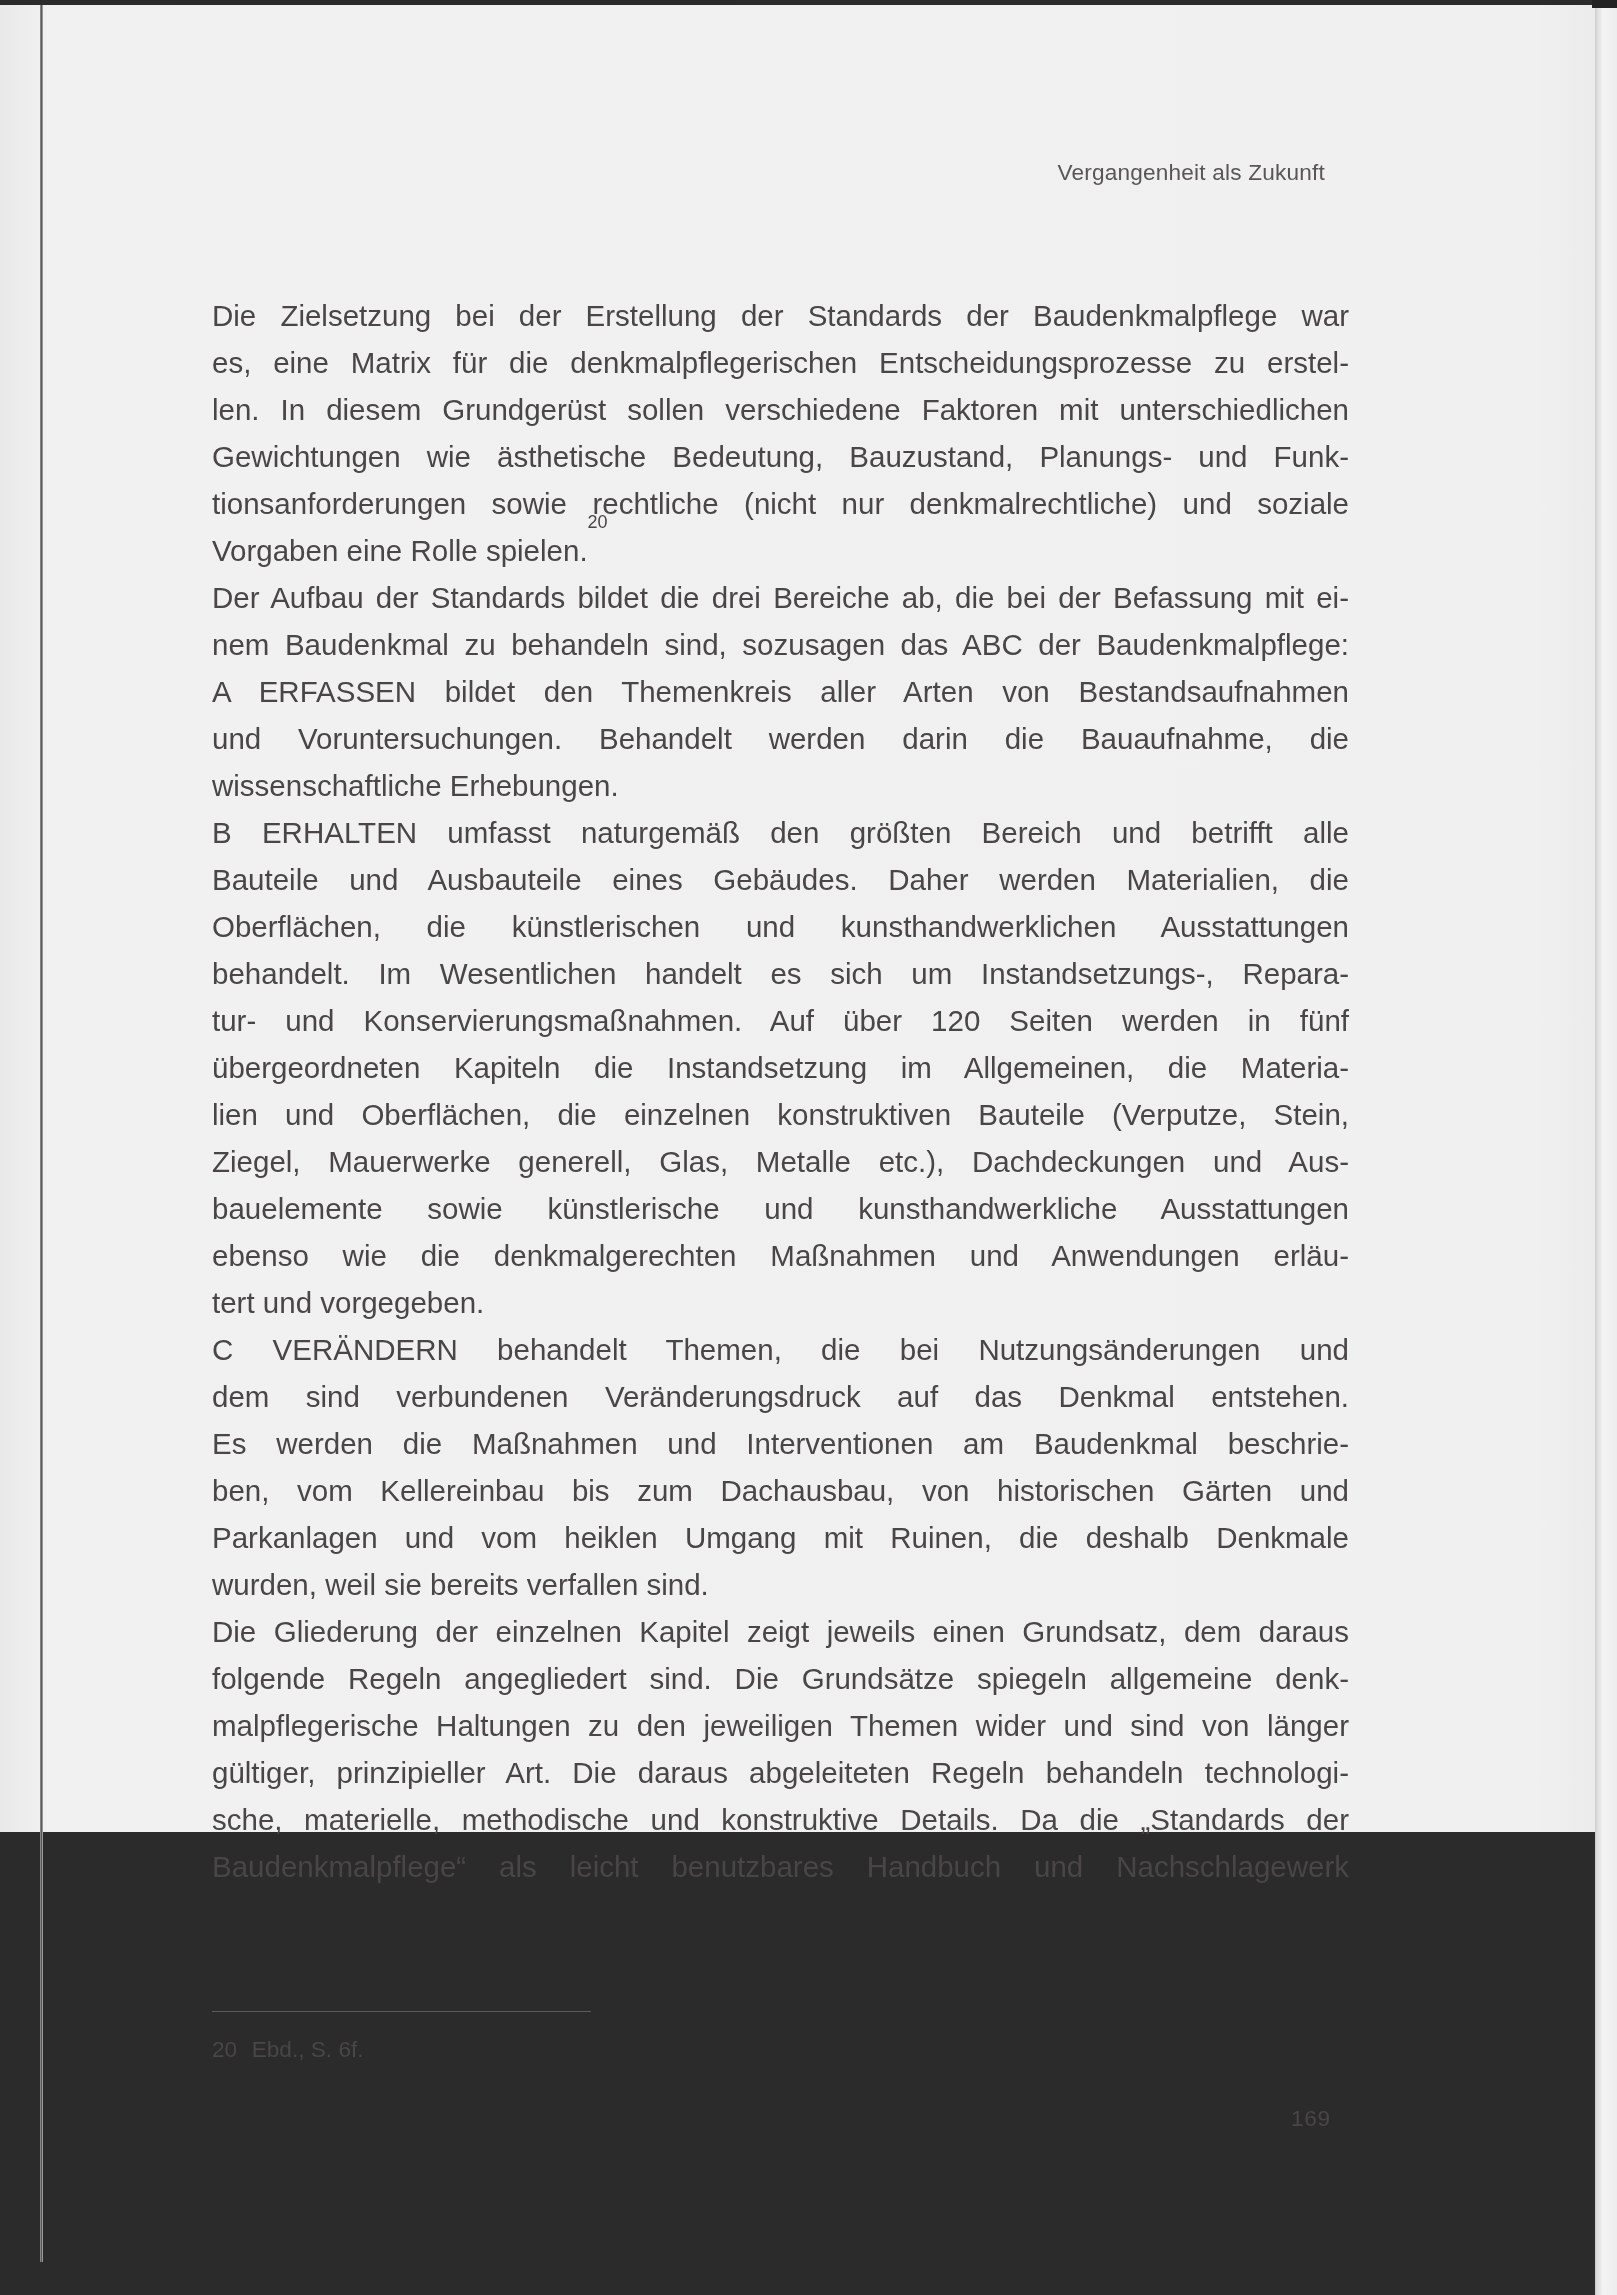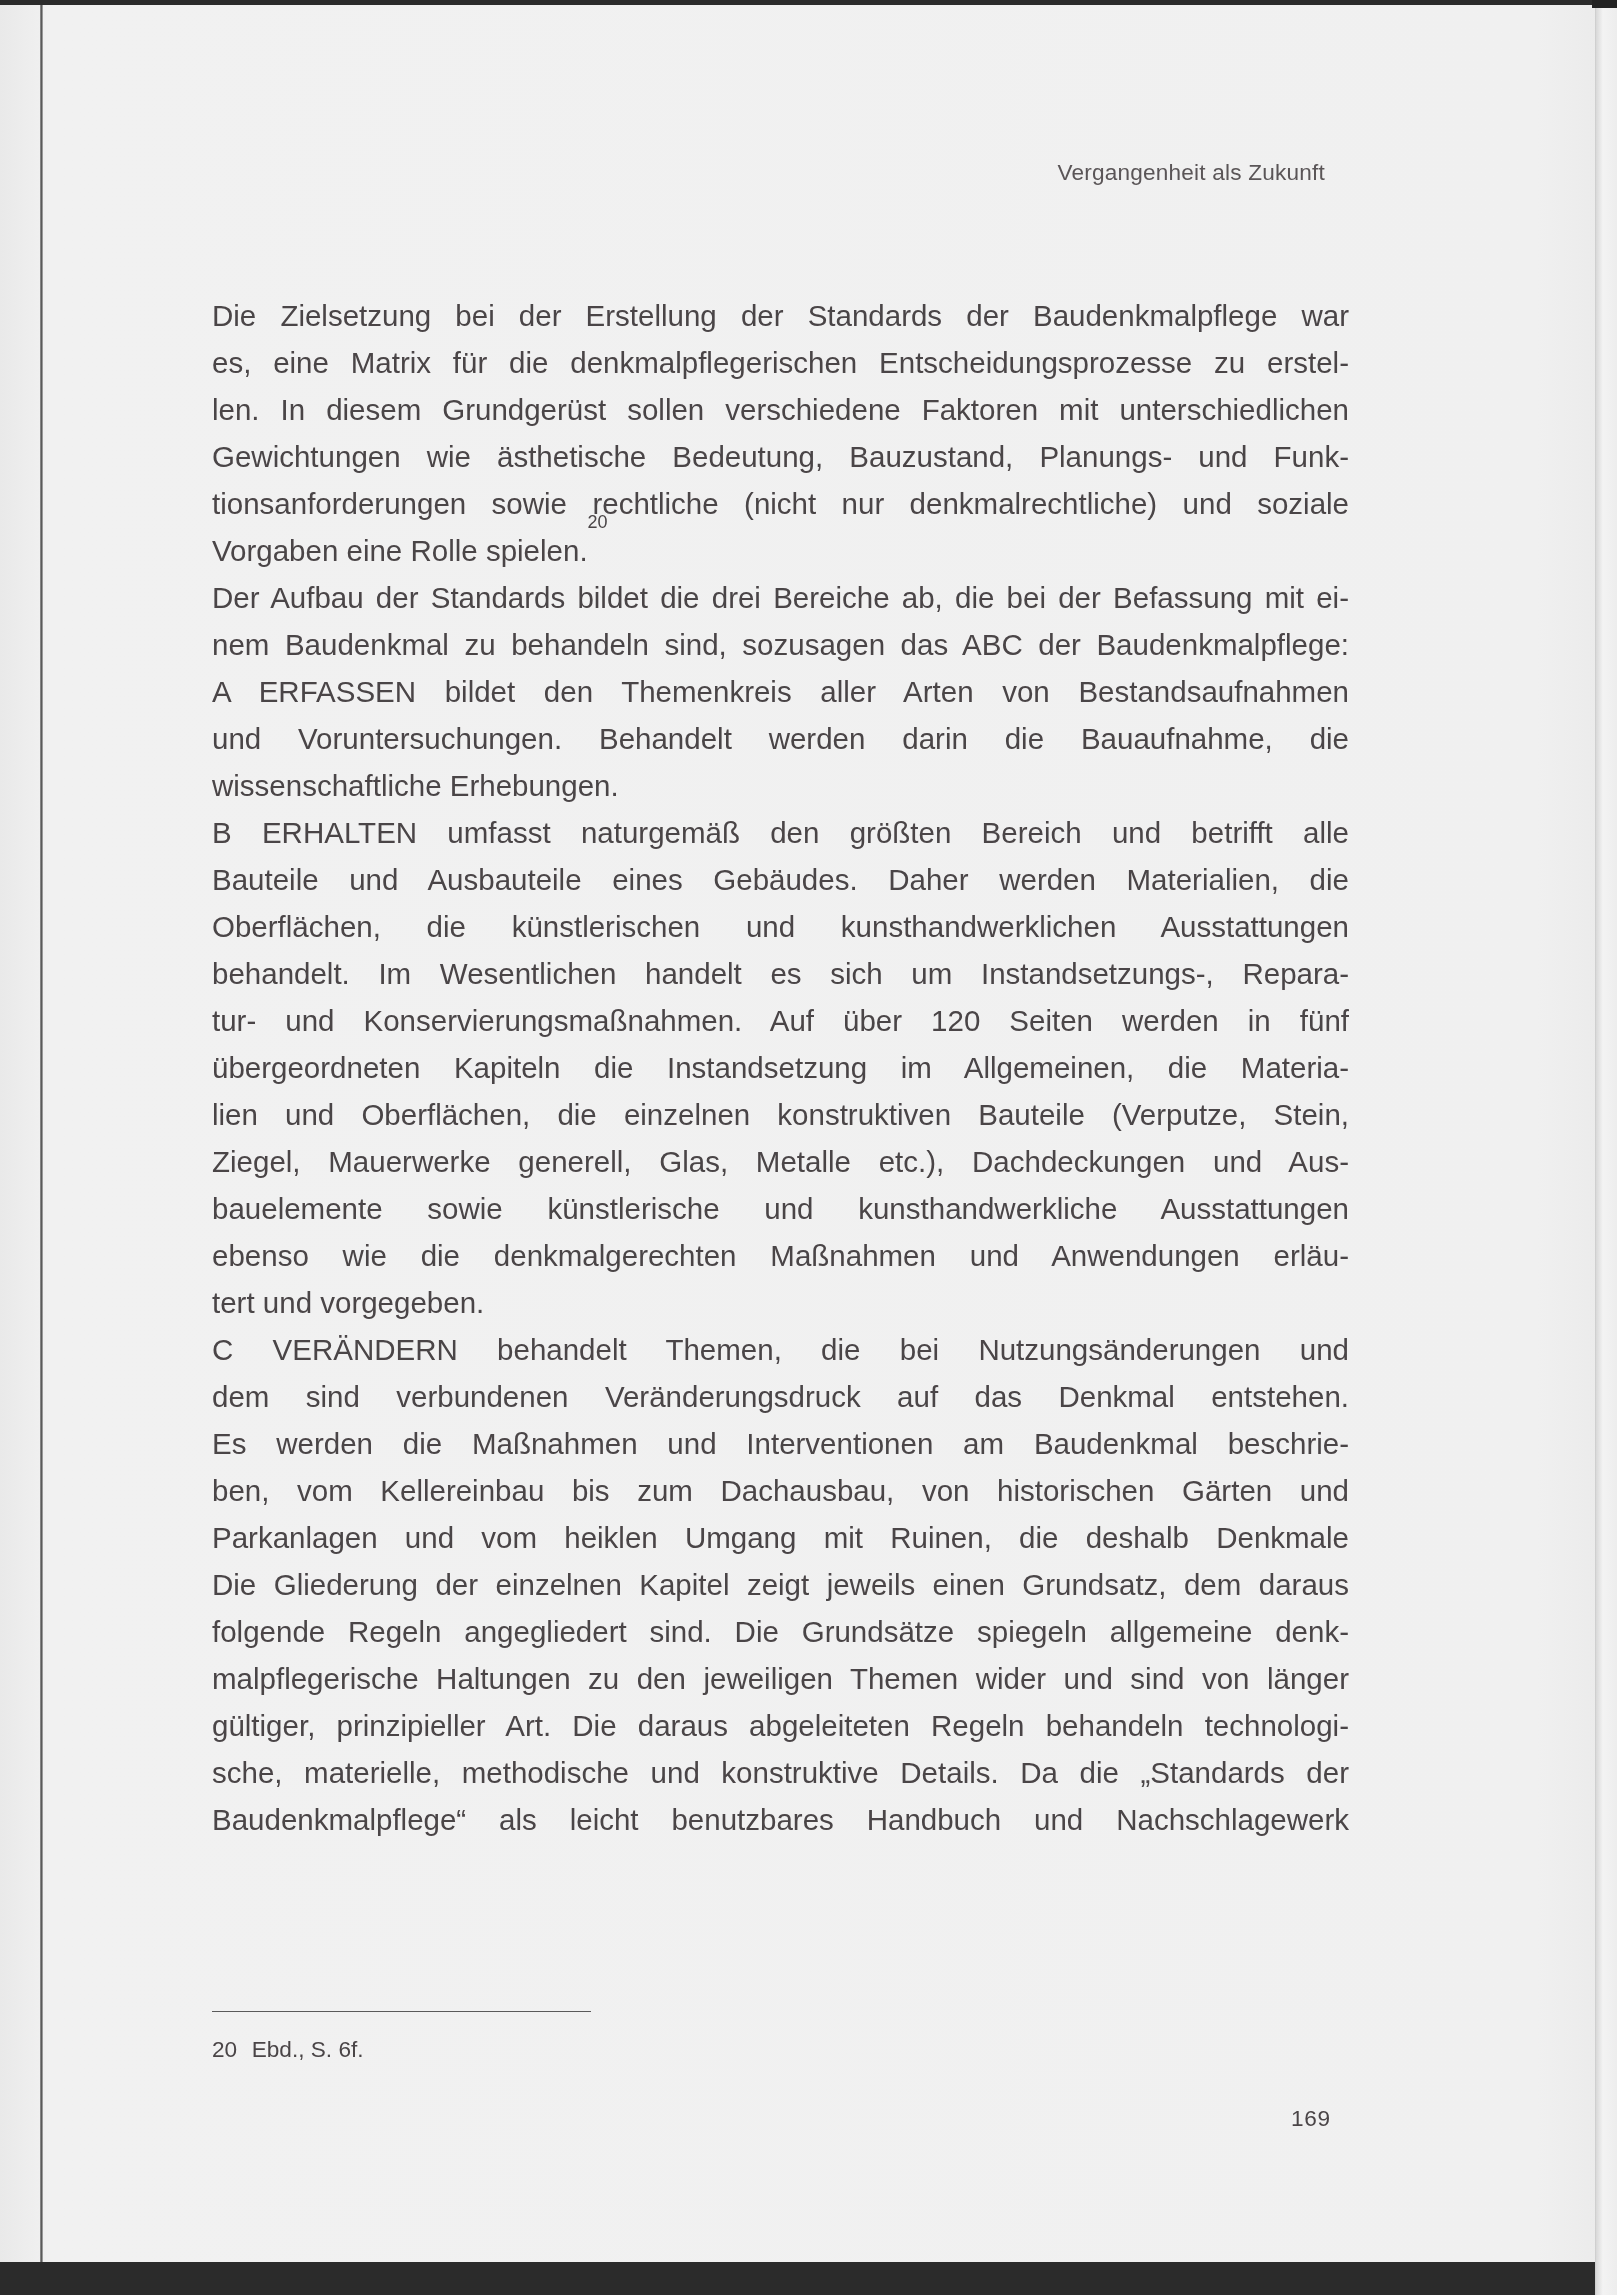--- a/index.html
+++ b/index.html
@@ -2,21 +2,21 @@
 <html style="font-size:13px"><head>
 <meta charset="utf-8">
 <style>
   html, body { margin: 0; padding: 0; }
   body {
     width: 1618px; height: 2295px; position: relative; overflow: hidden;
     background: #2b2b2b;
     font-family: "Liberation Sans", sans-serif;
   }
   .page {
-    position: absolute; left: 0; top: 4.9px; width: 1600px; height: 2257px;
+    position: absolute; left: 0; top: 4.9px; width: 1600px; height: 1827px;
     background: linear-gradient(to right, #e9e9e9 0px, #f1f1f1 49px, #f0f0f0 1537px, #ebebeb 1600px);
     border-bottom-left-radius: 0;
   }
   .gutter-line {
     position: absolute; left: 40px; top: 0; width: 3.2px; height: 2257px;
     background: linear-gradient(to right, #9a9a9a, #5a5a5a, #b8b8b8);
   }
   .right-edge {
     position: absolute; left: 1595px; top: 8px; width: 22.6px; height: 2287px;
     background: linear-gradient(to right, #d8d8d8, #f3f3f3 30%, #ececec);
@@ -88,20 +88,21 @@
         <span class="line just indent">bauelemente sowie künstlerische und kunsthandwerkliche Ausstattungen</span>
         <span class="line just indent">ebenso wie die denkmalgerechten Maßnahmen und Anwendungen erläu-</span>
         <span class="line indent">tert und vorgegeben.</span>
       </div>
     <div>
         <span class="line just indent">C VERÄNDERN behandelt Themen, die bei Nutzungsänderungen und</span>
         <span class="line just indent">dem sind verbundenen Veränderungsdruck auf das Denkmal entstehen.</span>
         <span class="line just indent">Es werden die Maßnahmen und Interventionen am Baudenkmal beschrie-</span>
         <span class="line just indent">ben, vom Kellereinbau bis zum Dachausbau, von historischen Gärten und</span>
         <span class="line just indent">Parkanlagen und vom heiklen Umgang mit Ruinen, die deshalb Denkmale</span>
+        <span class="line indent">wurden, weil sie bereits verfallen sind.</span>
       </div>
     <div>
         <span class="line just">Die Gliederung der einzelnen Kapitel zeigt jeweils einen Grundsatz, dem daraus</span>
         <span class="line just">folgende Regeln angegliedert sind. Die Grundsätze spiegeln allgemeine denk-</span>
         <span class="line just">malpflegerische Haltungen zu den jeweiligen Themen wider und sind von länger</span>
         <span class="line just">gültiger, prinzipieller Art. Die daraus abgeleiteten Regeln behandeln technologi-</span>
         <span class="line just">sche, materielle, methodische und konstruktive Details. Da die „Standards der</span>
         <span class="line just">Baudenkmalpflege“ als leicht benutzbares Handbuch und Nachschlagewerk</span>
       </div>
   </div>

